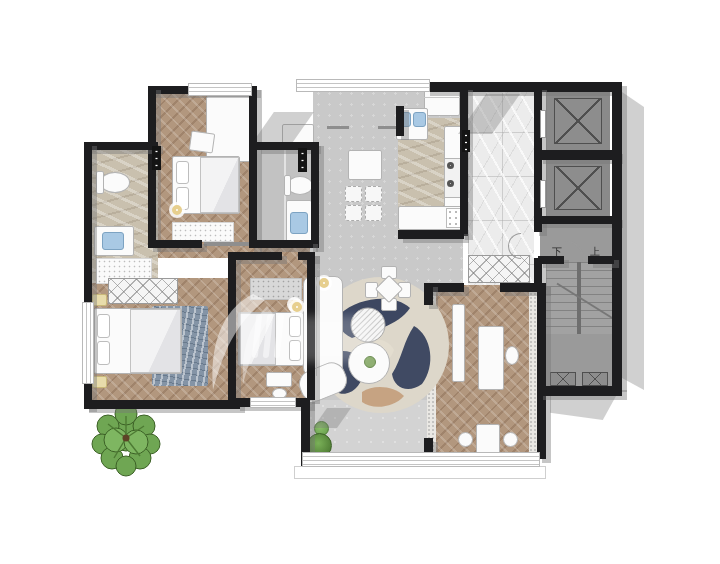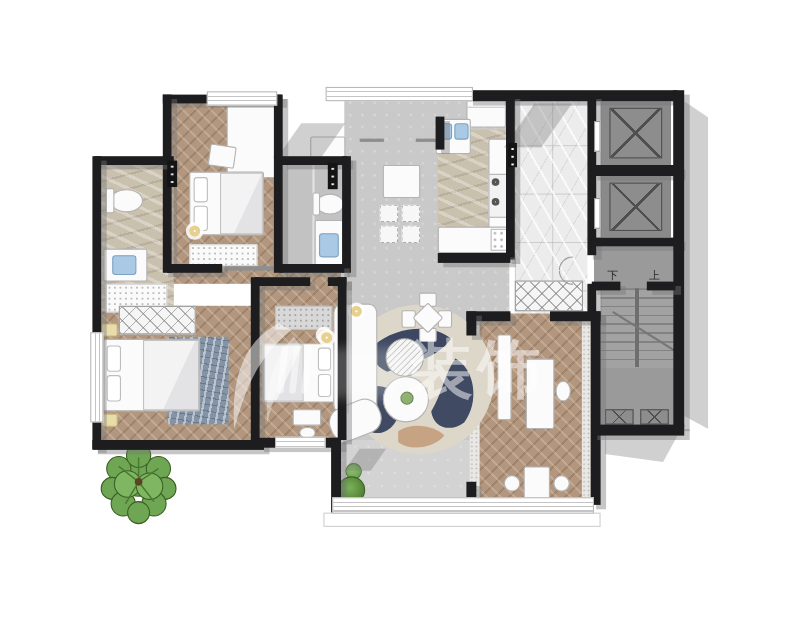--- a/index.html
+++ b/index.html
@@ -304,15 +304,14 @@
   </svg>
 
   <svg class="abs wm" style="left:203px;top:292px" width="72" height="100" viewBox="0 0 72 100">
     <path d="M50,2 C22,16 6,48 10,98 C20,62 30,34 62,8 Z" fill="rgba(255,255,255,0.5)"></path>
     <path d="M64,14 C46,34 38,58 40,92 C48,64 54,42 70,22 Z" fill="rgba(255,255,255,0.38)"></path>
   </svg>
   <div class="abs wm" style="left:254px;top:314px">
     <span class="wm-bar"></span><span class="wm-bar"></span><span class="wm-bar"></span>
   </div>
   <div class="abs wm wm-blob" style="left:294px;top:316px;width:74px;height:46px"></div>
-  <div class="abs wm wm-text" style="left:372px;top:306px">装饰</div>
 
 </div>
 
 </body></html>

